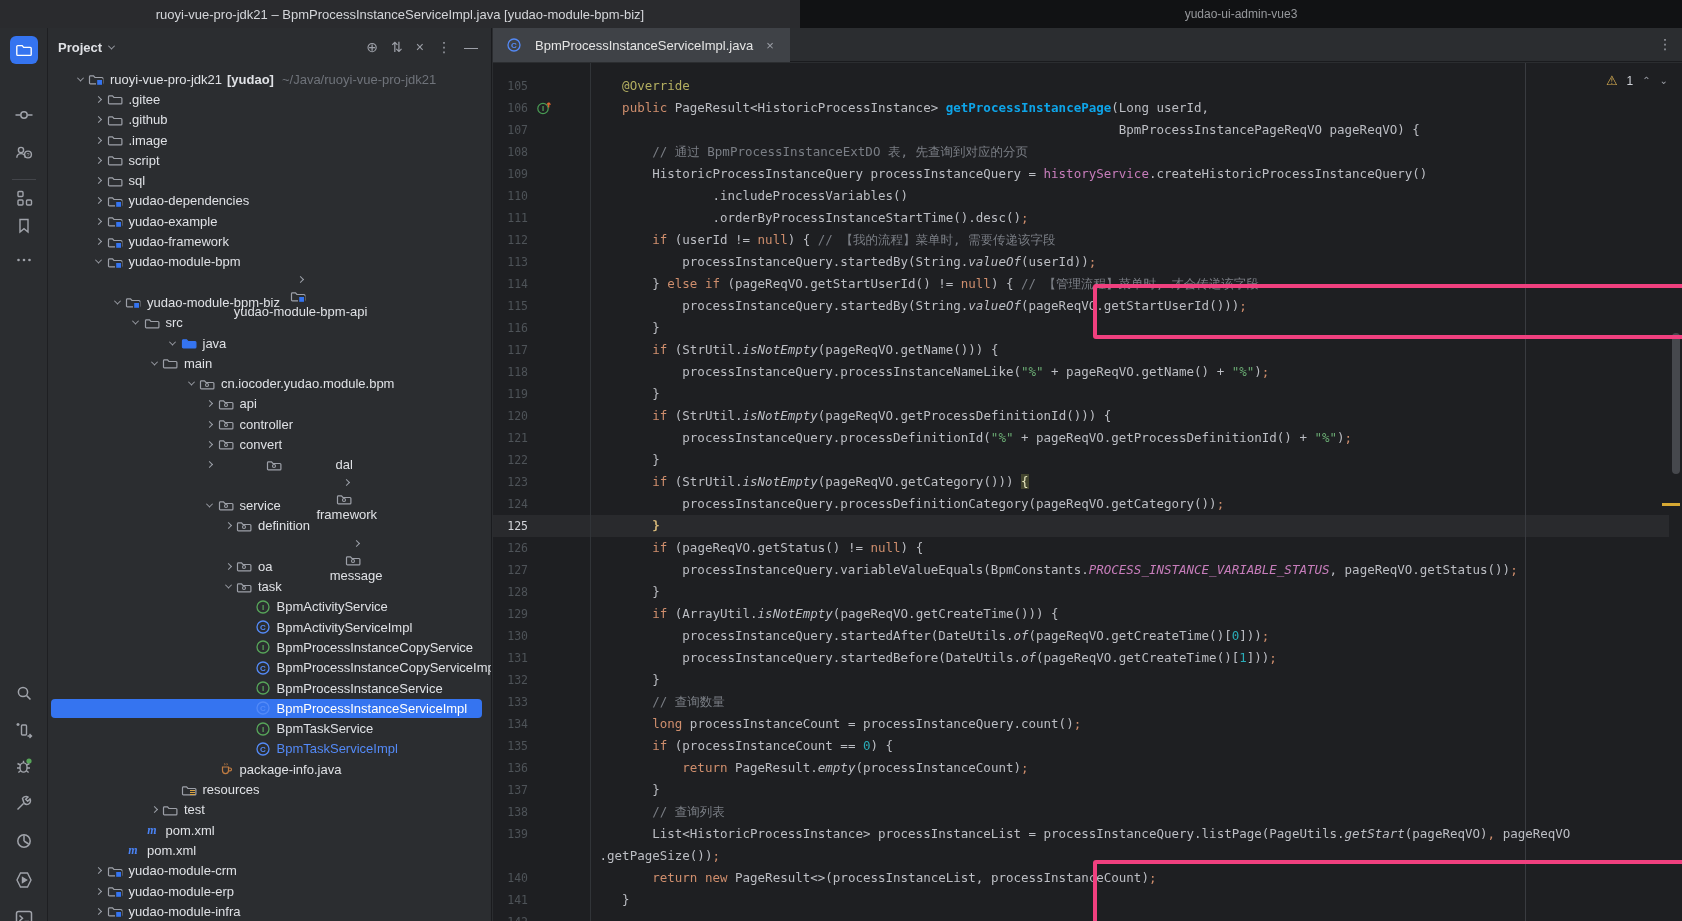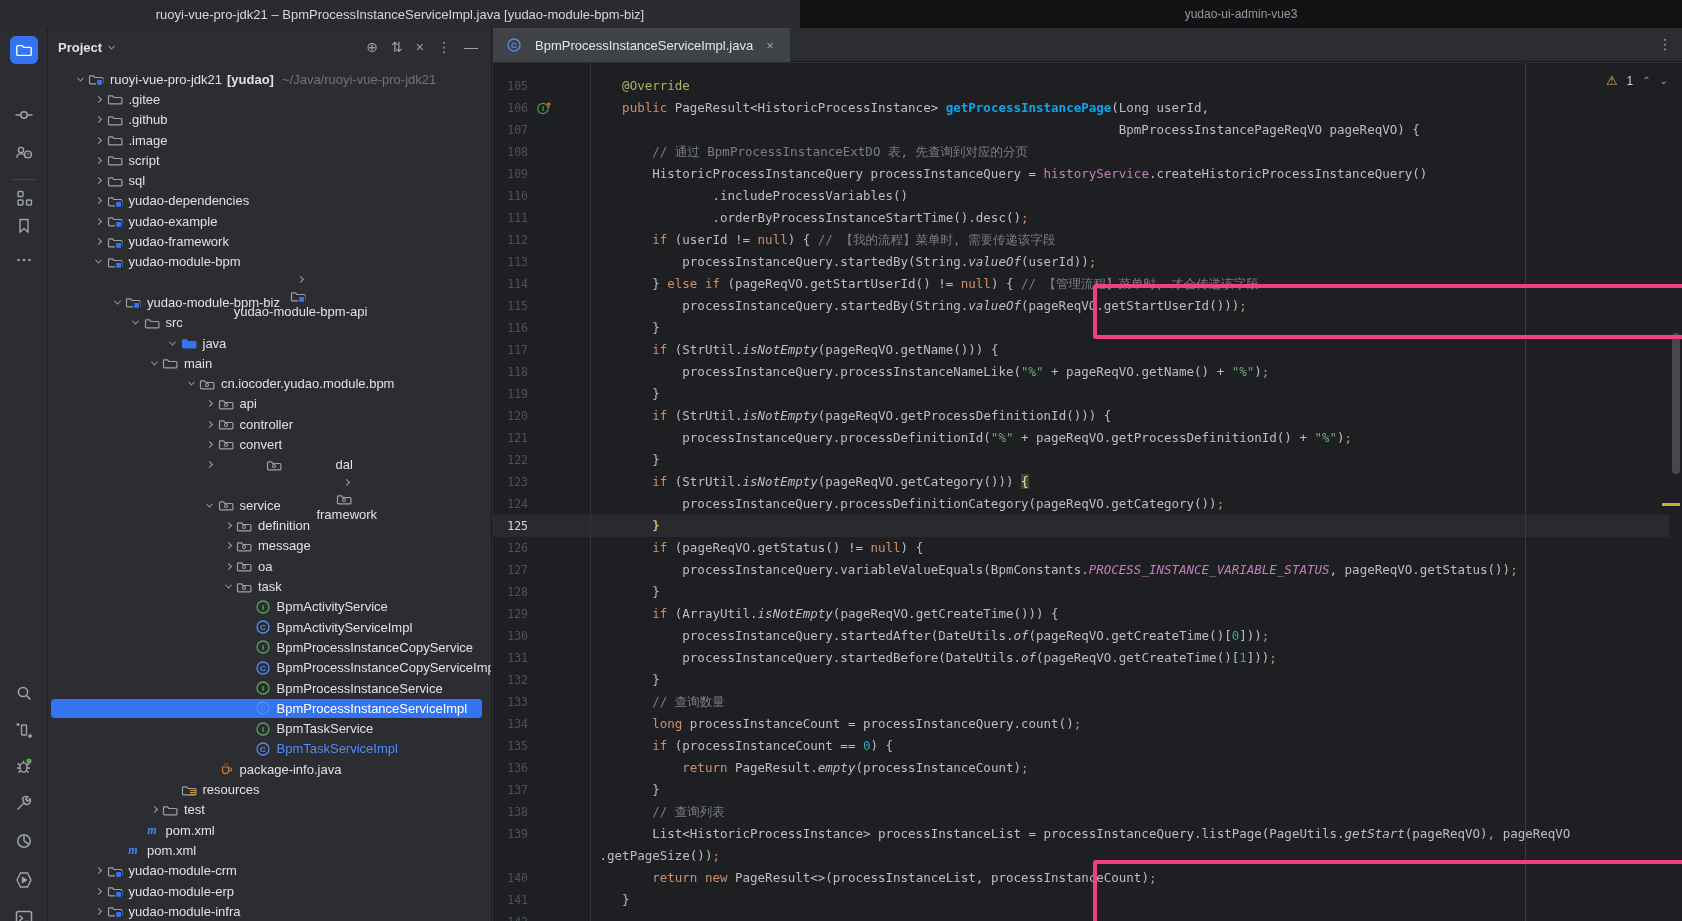--- a/index.html
+++ b/index.html
@@ -416,21 +416,21 @@
         <div class="trow" style="padding-left: 172px;">
           <span class="tchev">
             <span class="chev closed"></span>
           </span>
           <span class="tico"><svg viewBox="0 0 16 16">
               <path d="M1.5 4.8h4l1.4 1.7H14a.9.9 0 0 1 .9.9V12a.9.9 0 0 1-.9.9H2.4a.9.9 0 0 1-.9-.9V5.7a.9.9 0 0 1 .9-.9z" fill="none" stroke="#9da0a8" stroke-width="1.2"></path>
               <circle cx="8" cy="9" r="1.5" fill="none" stroke="#9da0a8" stroke-width="1.1"></circle>
             </svg></span>
           <span>definition</span>
         </div>
-        <div class="trow" style="padding-left: 172px;">
+        <div class="trow" style="padding-left: 172px; flex-direction: column;">
           <span class="tchev">
             <span class="chev closed"></span>
           </span>
           <span class="tico"><svg viewBox="0 0 16 16">
               <path d="M1.5 4.8h4l1.4 1.7H14a.9.9 0 0 1 .9.9V12a.9.9 0 0 1-.9.9H2.4a.9.9 0 0 1-.9-.9V5.7a.9.9 0 0 1 .9-.9z" fill="none" stroke="#9da0a8" stroke-width="1.2"></path>
               <circle cx="8" cy="9" r="1.5" fill="none" stroke="#9da0a8" stroke-width="1.1"></circle>
             </svg></span>
           <span>message</span>
         </div>
         <div class="trow" style="padding-left: 172px;">

